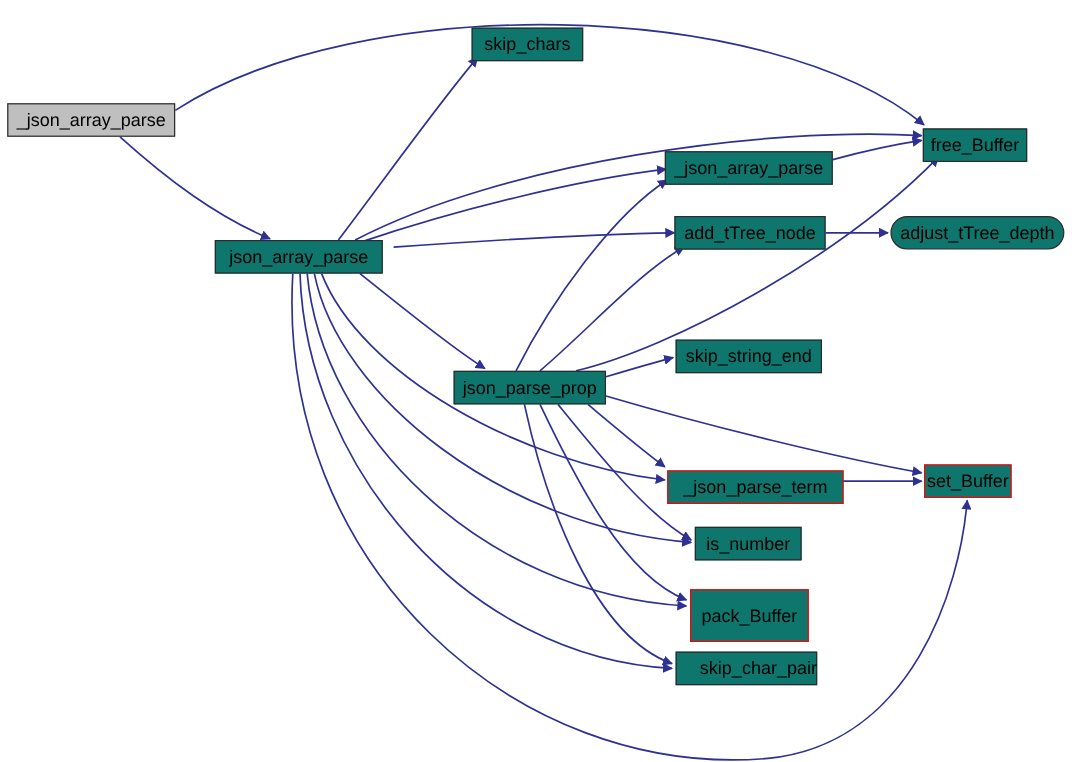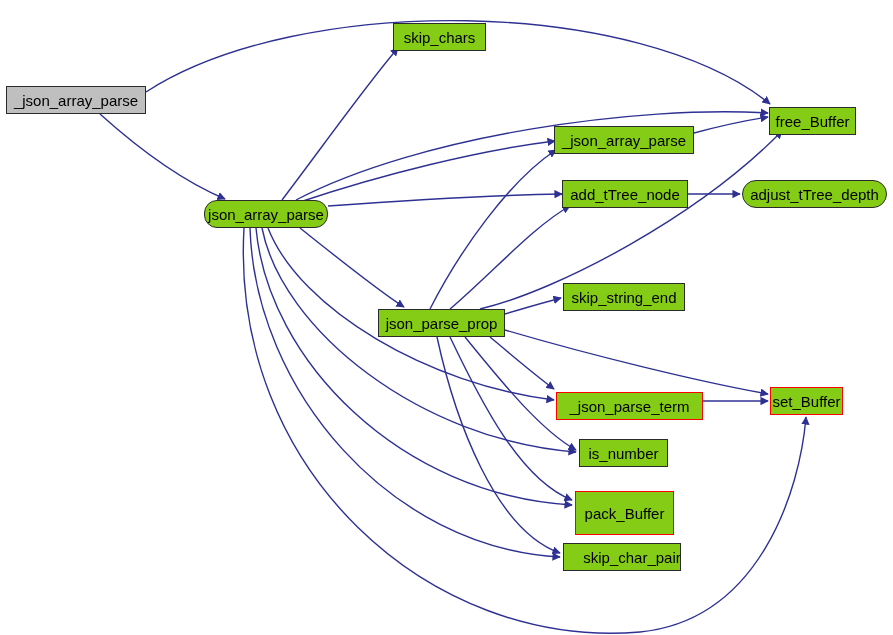--- a/index.html
+++ b/index.html
@@ -25,21 +25,21 @@
   }
   .node {
     position: absolute;
     box-sizing: border-box;
     display: flex;
     align-items: center;
     justify-content: center;
     font-size: 15px;
     line-height: 1;
     color: #000000;
-    background: #84cc16;
+    background: #0f766e;
     border: 1px solid #2b2b2b;
     white-space: nowrap;
     z-index: 5;
   }
   .node.root {
     background: #bfbfbf;
     border: 1px solid #2b2b2b;
   }
   .node.red {
     border: 1px solid #ff0000;
@@ -91,21 +91,21 @@
   <div id="nodes-group">
       <div class="node root" style="left: 6px; top: 86px; width: 140px; height: 28px;">
         <span class="node-label">_json_array_parse</span>
       </div>
       <div class="node" style="left: 393px; top: 23px; width: 93px; height: 28px;">
         <span class="node-label">skip_chars</span>
       </div>
       <div class="node" style="left: 769px; top: 107px; width: 87px; height: 28px;">
         <span class="node-label">free_Buffer</span>
       </div>
-      <div class="node" style="left: 204px; top: 200px; width: 124px; height: 28px; border-radius: 13px;">
+      <div class="node" style="left: 179px; top: 200px; width: 140px; height: 28px;">
         <span class="node-label">json_array_parse</span>
       </div>
       <div class="node" style="left: 554px; top: 126px; width: 140px; height: 28px;">
         <span class="node-label">_json_array_parse</span>
       </div>
       <div class="node" style="left: 562px; top: 180px; width: 126px; height: 28px;">
         <span class="node-label">add_tTree_node</span>
       </div>
       <div class="node" style="left: 742px; top: 180px; width: 145px; height: 28px; border-radius: 14px;">
         <span class="node-label">adjust_tTree_depth</span>

